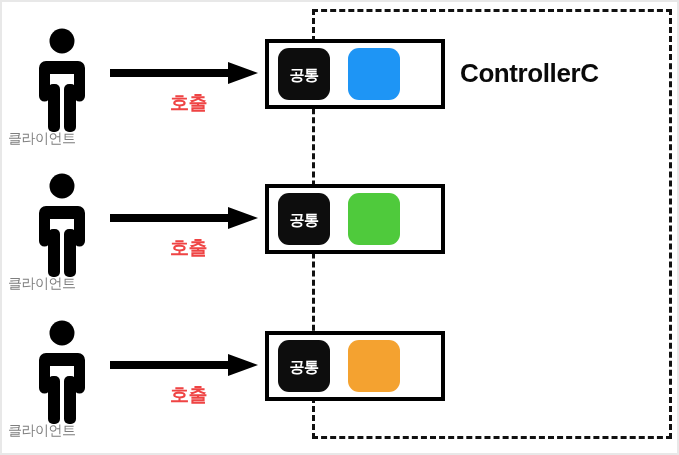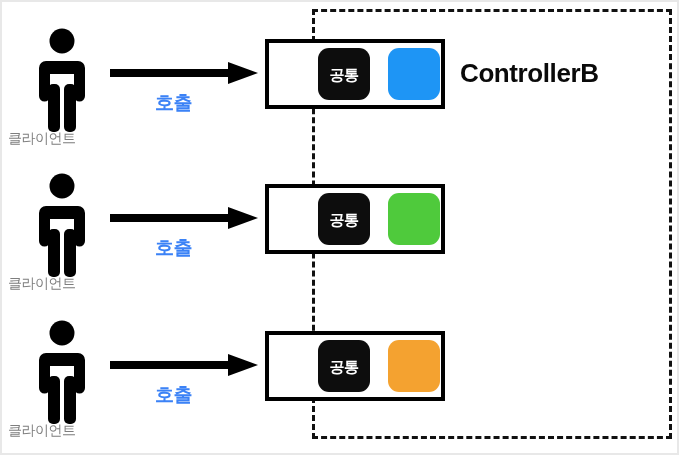--- a/index.html
+++ b/index.html
@@ -68,43 +68,42 @@
     position: absolute;
     left: 108px;
     top: 38px;
     width: 148px;
     height: 26px;
   }
   .arrow svg { display: block; }
 
   .arrow-label {
     position: absolute;
-    left: 153px;
+    left: 168px;
     top: 68px;
     font-size: 19px;
     font-weight: 700;
-    color: #3b82f6;
+    color: #ef4444;
     letter-spacing: -0.5px;
     white-space: nowrap;
   }
 
   
   .controller-box {
     position: absolute;
     left: 263px;
     top: 17px;
     width: 180px;
     height: 70px;
     border: 4px solid #000000;
     box-sizing: border-box;
     background: #ffffff;
     display: flex;
     align-items: center;
     z-index: 4;
-    padding-left: 40px;
   }
   .tile {
     width: 52px;
     height: 52px;
     border-radius: 11px;
     flex: none;
   }
   .tile-common {
     background: #0d0d0d;
     margin-left: 9px;
@@ -161,21 +160,21 @@
     </div>
     <div class="arrow-label">호출</div>
 
     <div class="controller-box">
       <div class="tile tile-common">
         <span class="tile-common-label">공통</span>
       </div>
       <div class="tile tile-color" style="background:#1e95f5"></div>
     </div>
 
-    <div class="controller-name">ControllerB</div>
+    <div class="controller-name">ControllerC</div>
   </div>
 
   <div class="row row-1">
     <div class="person">
       <svg width="56" height="104" viewBox="0 0 56 104" xmlns="http://www.w3.org/2000/svg">
         <circle cx="28" cy="13" r="12.5" fill="#000"></circle>
         <path d="M12 33 h32 a7 7 0 0 1 7 7 v28 a5.5 5.5 0 0 1 -11 0 v-22 h-24 v22 a5.5 5.5 0 0 1 -11 0 v-28 a7 7 0 0 1 7 -7 z" fill="#000"></path>
         <rect x="14" y="56" width="12" height="48" rx="5" fill="#000"></rect>
         <rect x="30" y="56" width="12" height="48" rx="5" fill="#000"></rect>
       </svg>

